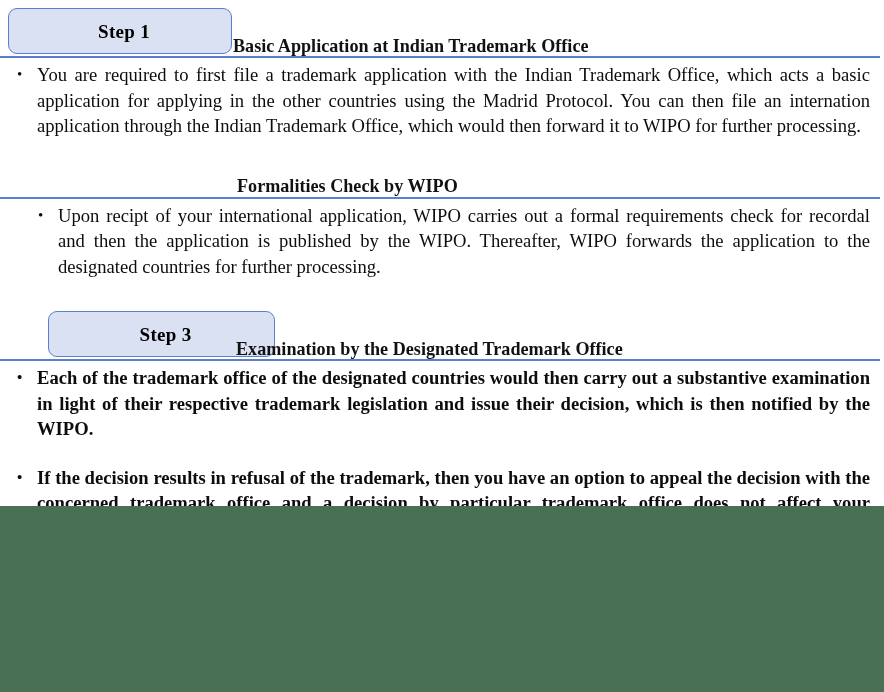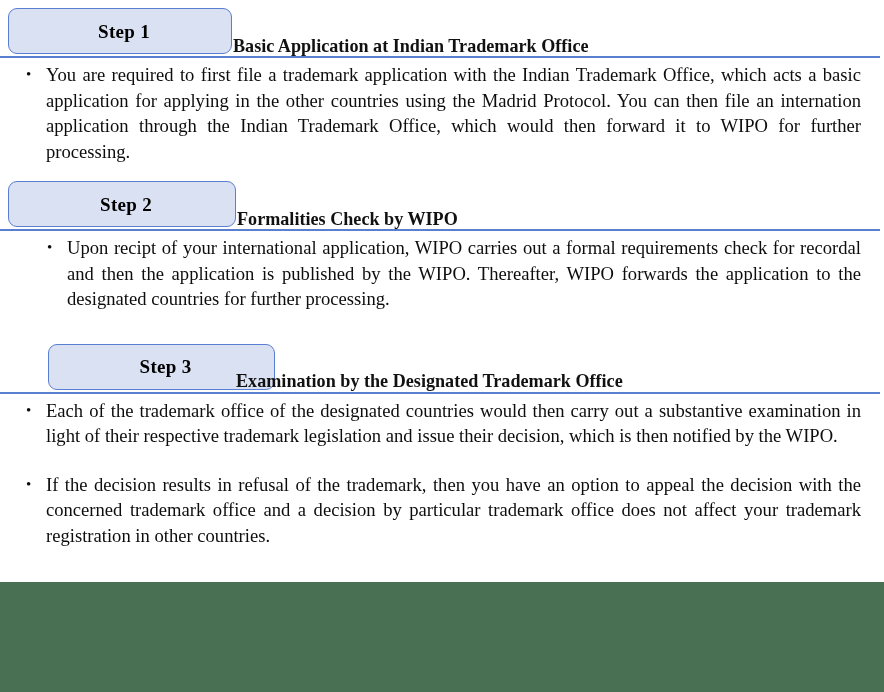--- a/index.html
+++ b/index.html
@@ -11,21 +11,21 @@
     height: 692px;
     background: #4a7054;
     font-family: "Liberation Serif", "DejaVu Serif", serif;
     overflow: hidden;
   }
   .page {
     position: absolute;
     left: 0;
     top: 0;
     width: 884px;
-    height: 582px;
+    height: 506px;
     background: #ffffff;
     overflow: hidden;
   }
 
   
   .step-section {
     position: relative;
   }
 
   .step-head {
@@ -73,21 +73,21 @@
   .step-rule {
     height: 2px;
     background: #5b7fd0;
     margin: 0 4px 0 0;
     width: 880px;
   }
 
   
   .bullets {
     padding: 0;
-    margin: 17px;
+    margin: 8px;
     list-style: none;
   }
   .bullet {
     position: relative;
     font-family: "Liberation Serif", "DejaVu Serif", serif;
     font-size: 18.6px;
     line-height: 25.5px;
     color: #0d0d0d;
     text-align: justify;
     padding-left: 29px;
@@ -108,21 +108,21 @@
   }
 
   
   .sec1 { margin-top: 8px; }
   .sec1 .bullets { margin-top: 4px; }
 
   .sec2 { margin-top: 10px; }
   .sec2 .bullets { margin-top: 4px; padding-left: 21px; }
 
   .sec3 { margin-top: 32px; }
-  .sec3 .bullets { margin-top: 4px; }
+  .sec3 .bullets { margin-top: 4px; font-weight: bold; }
 
   .bullet + .bullet { margin-top: 23px; }
 
   .w232 { width: 224px; }
   .w236 { width: 228px; }
   .w235 { width: 227px; margin-left: 40px; }
 </style>
 </head>
 <body>
 
@@ -138,23 +138,20 @@
     <div class="step-rule"></div>
     <ul class="bullets">
       <li class="bullet">
         <span>You are required to first file a trademark application with the Indian Trademark Office, which acts a basic application for applying in the other countries using the Madrid Protocol. You can then file an internation application through the Indian Trademark Office, which would then forward it to WIPO for further processing.</span>
       </li>
     </ul>
   </section>
 
   <section class="step-section sec2">
     <div class="step-head">
-      <div class="step-badge w236">
-        <span class="step-badge-label">Step 2</span>
-      </div>
       <div class="step-title" style="left:237px;">Formalities Check by WIPO</div>
     </div>
     <div class="step-rule"></div>
     <ul class="bullets">
       <li class="bullet">
         <span>Upon recipt of your international application, WIPO carries out a formal requirements check for recordal and then the application is published by the WIPO. Thereafter, WIPO forwards the application to the designated countries for further processing.</span>
       </li>
     </ul>
   </section>
 

